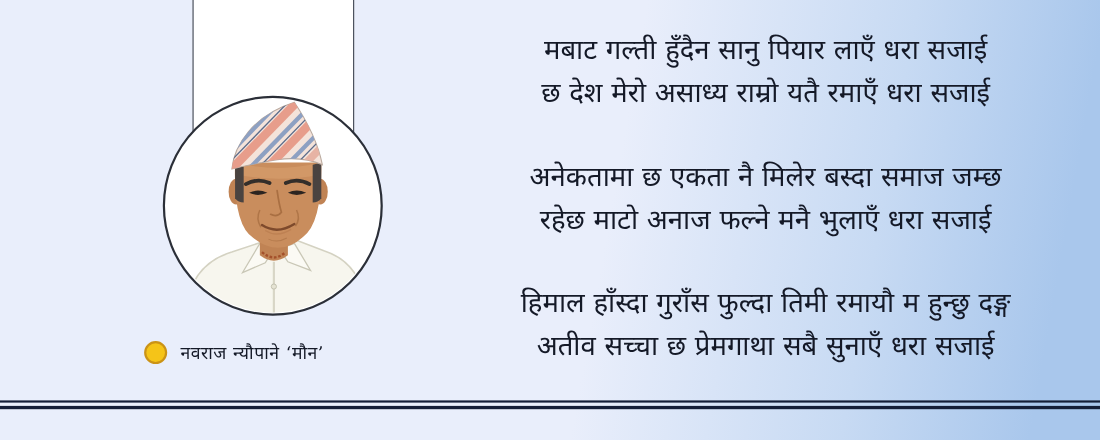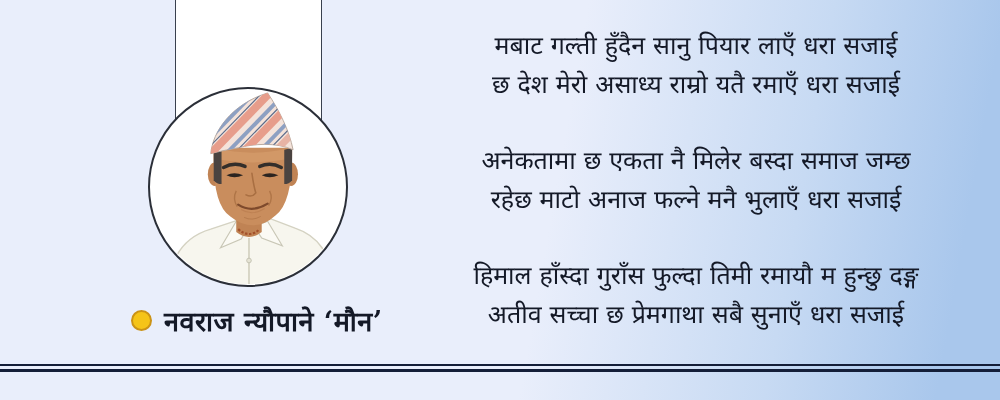--- a/index.html
+++ b/index.html
@@ -39,21 +39,21 @@
     position:absolute;left:131px;top:306px;height:28px;
     display:flex;align-items:center;gap:12px;z-index:3;
   }
   .bullet{
     width:21px;height:21px;border-radius:50%;
     background:var(--bullet-fill);
     border:2px solid var(--bullet-border);
     flex:0 0 auto;
   }
   .author-name{
-    font-size:27px;font-weight:bold;color:var(--text-color);
+    font-size:16px;font-weight:normal;color:var(--text-color);
     white-space:nowrap;letter-spacing:0.5px;text-align:center;
   }
   .poem{
     position:absolute;left:390px;top:26px;width:612px;
     text-align:center;font-size:25px;line-height:39px;
     color:var(--text-color);z-index:3;
   }
   .stanza{margin-bottom:37px;}
   .stanza:last-child{margin-bottom:0;}
   .poem-line{white-space:nowrap;}

